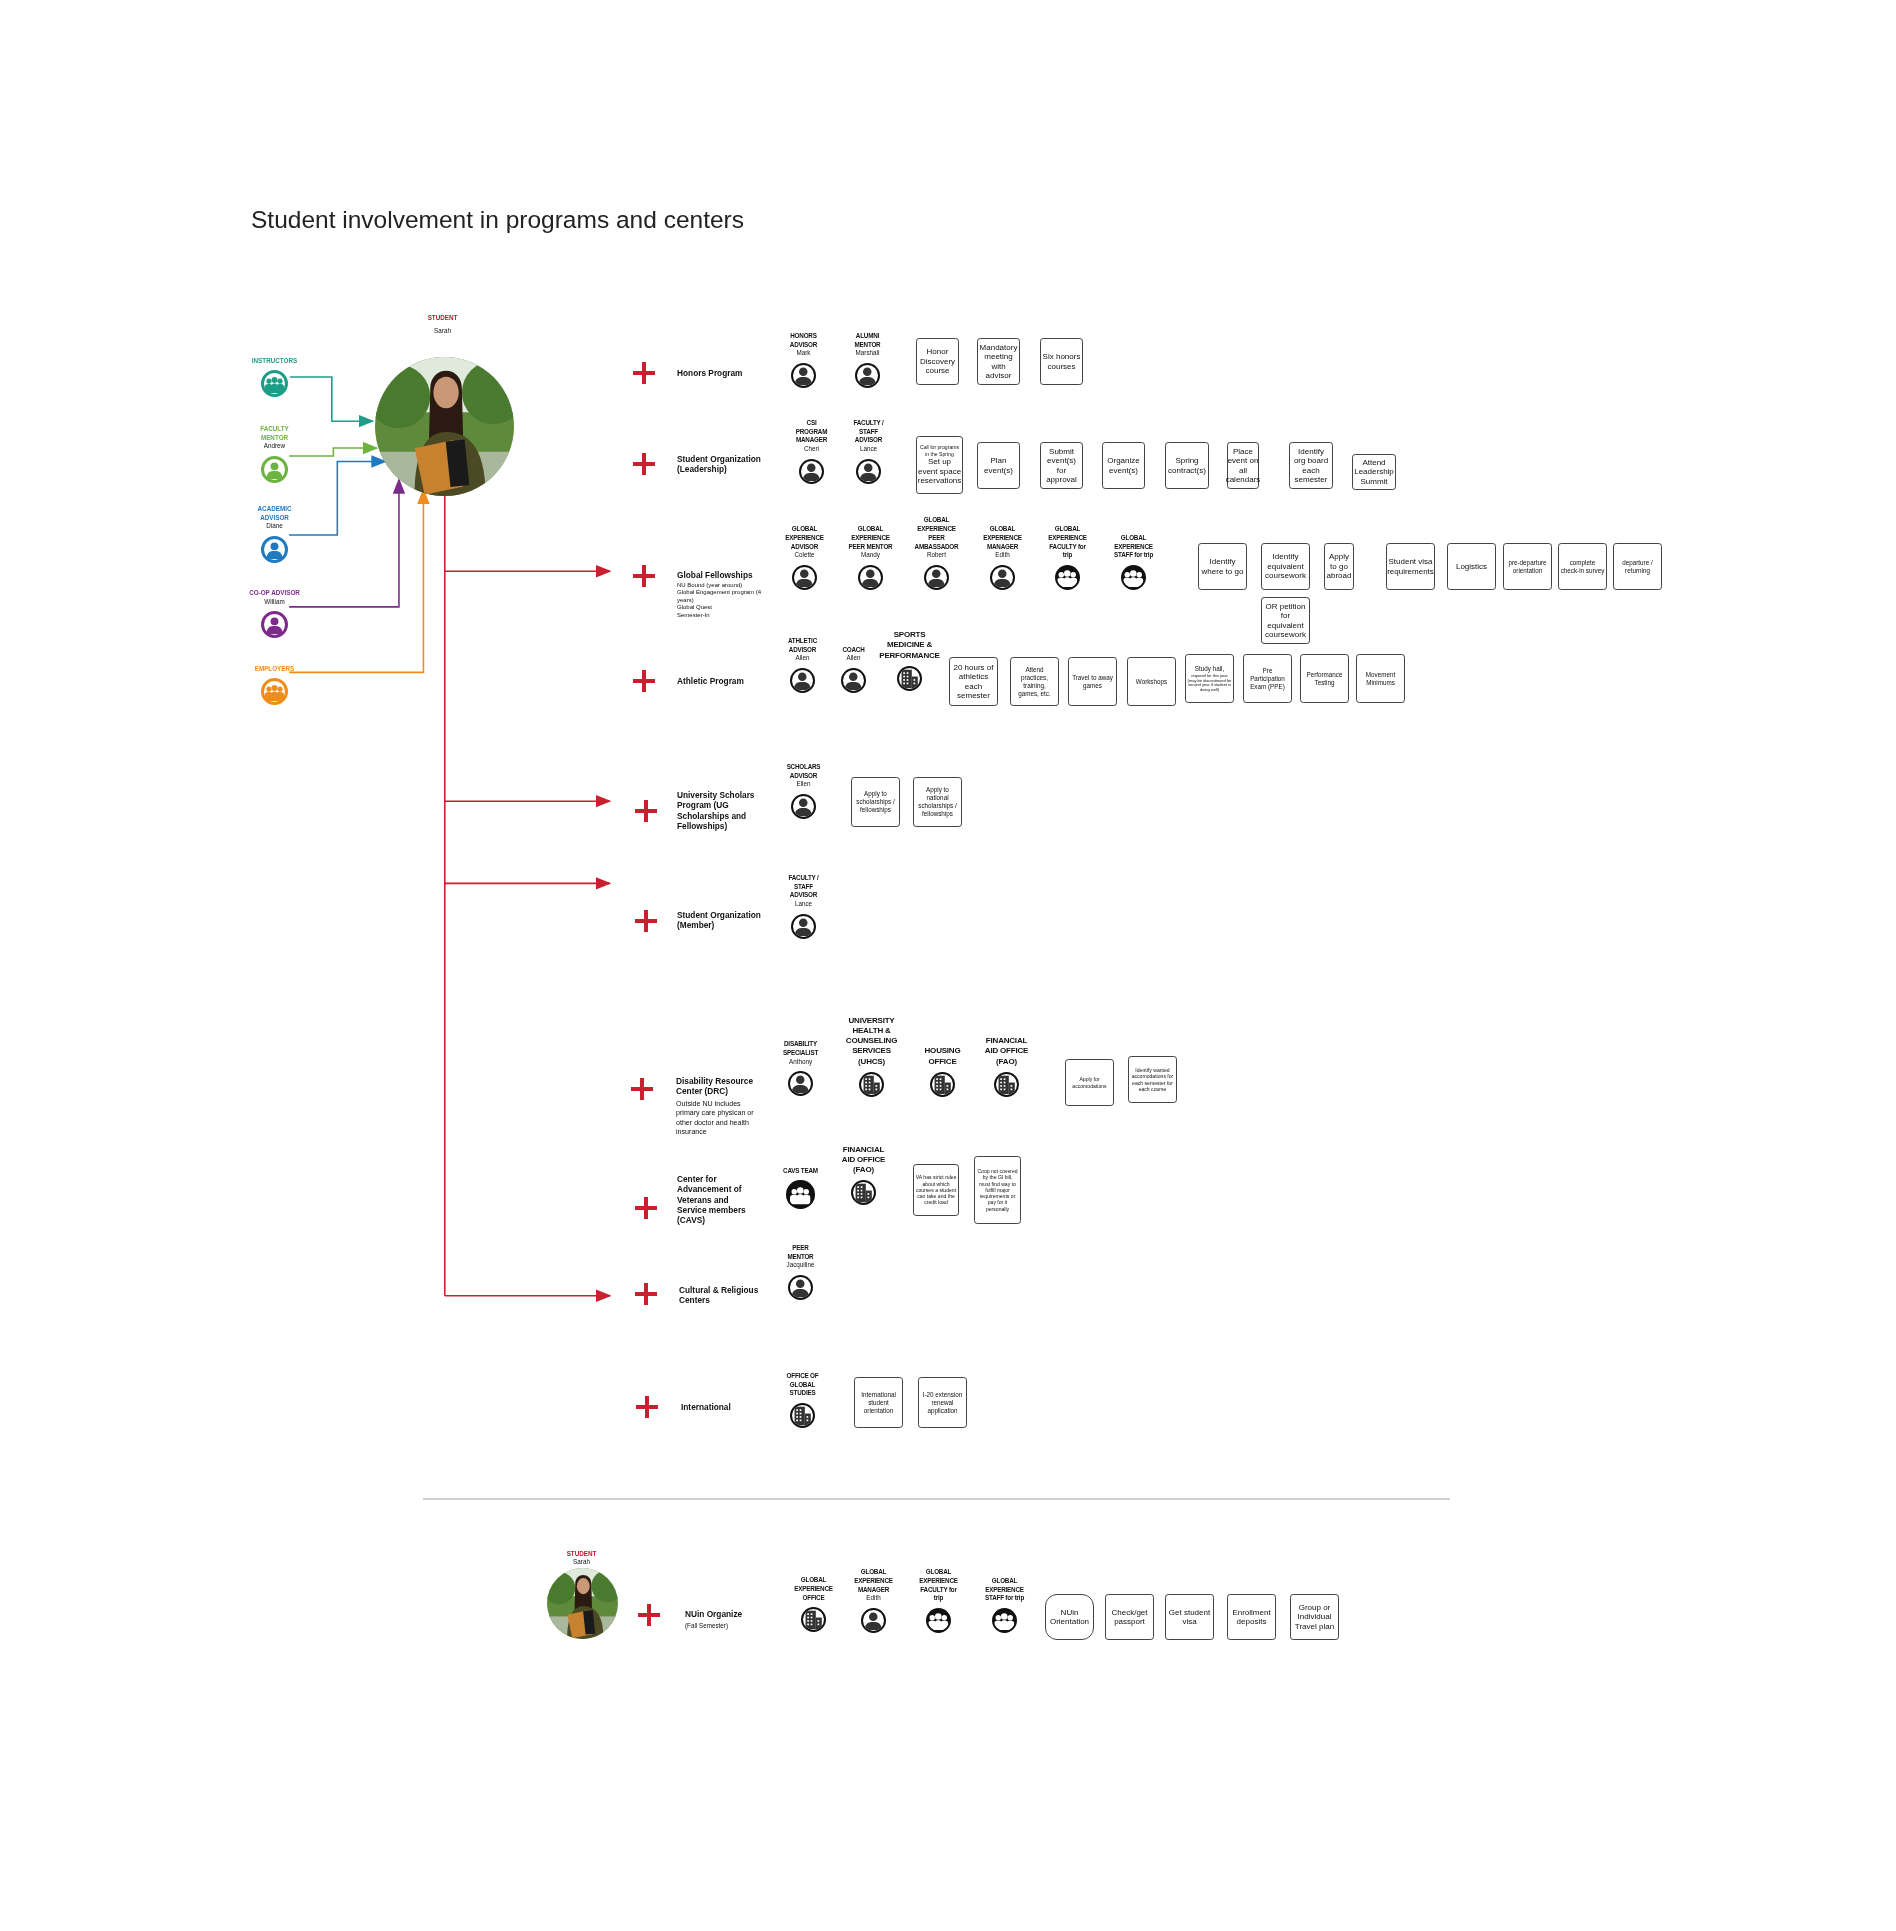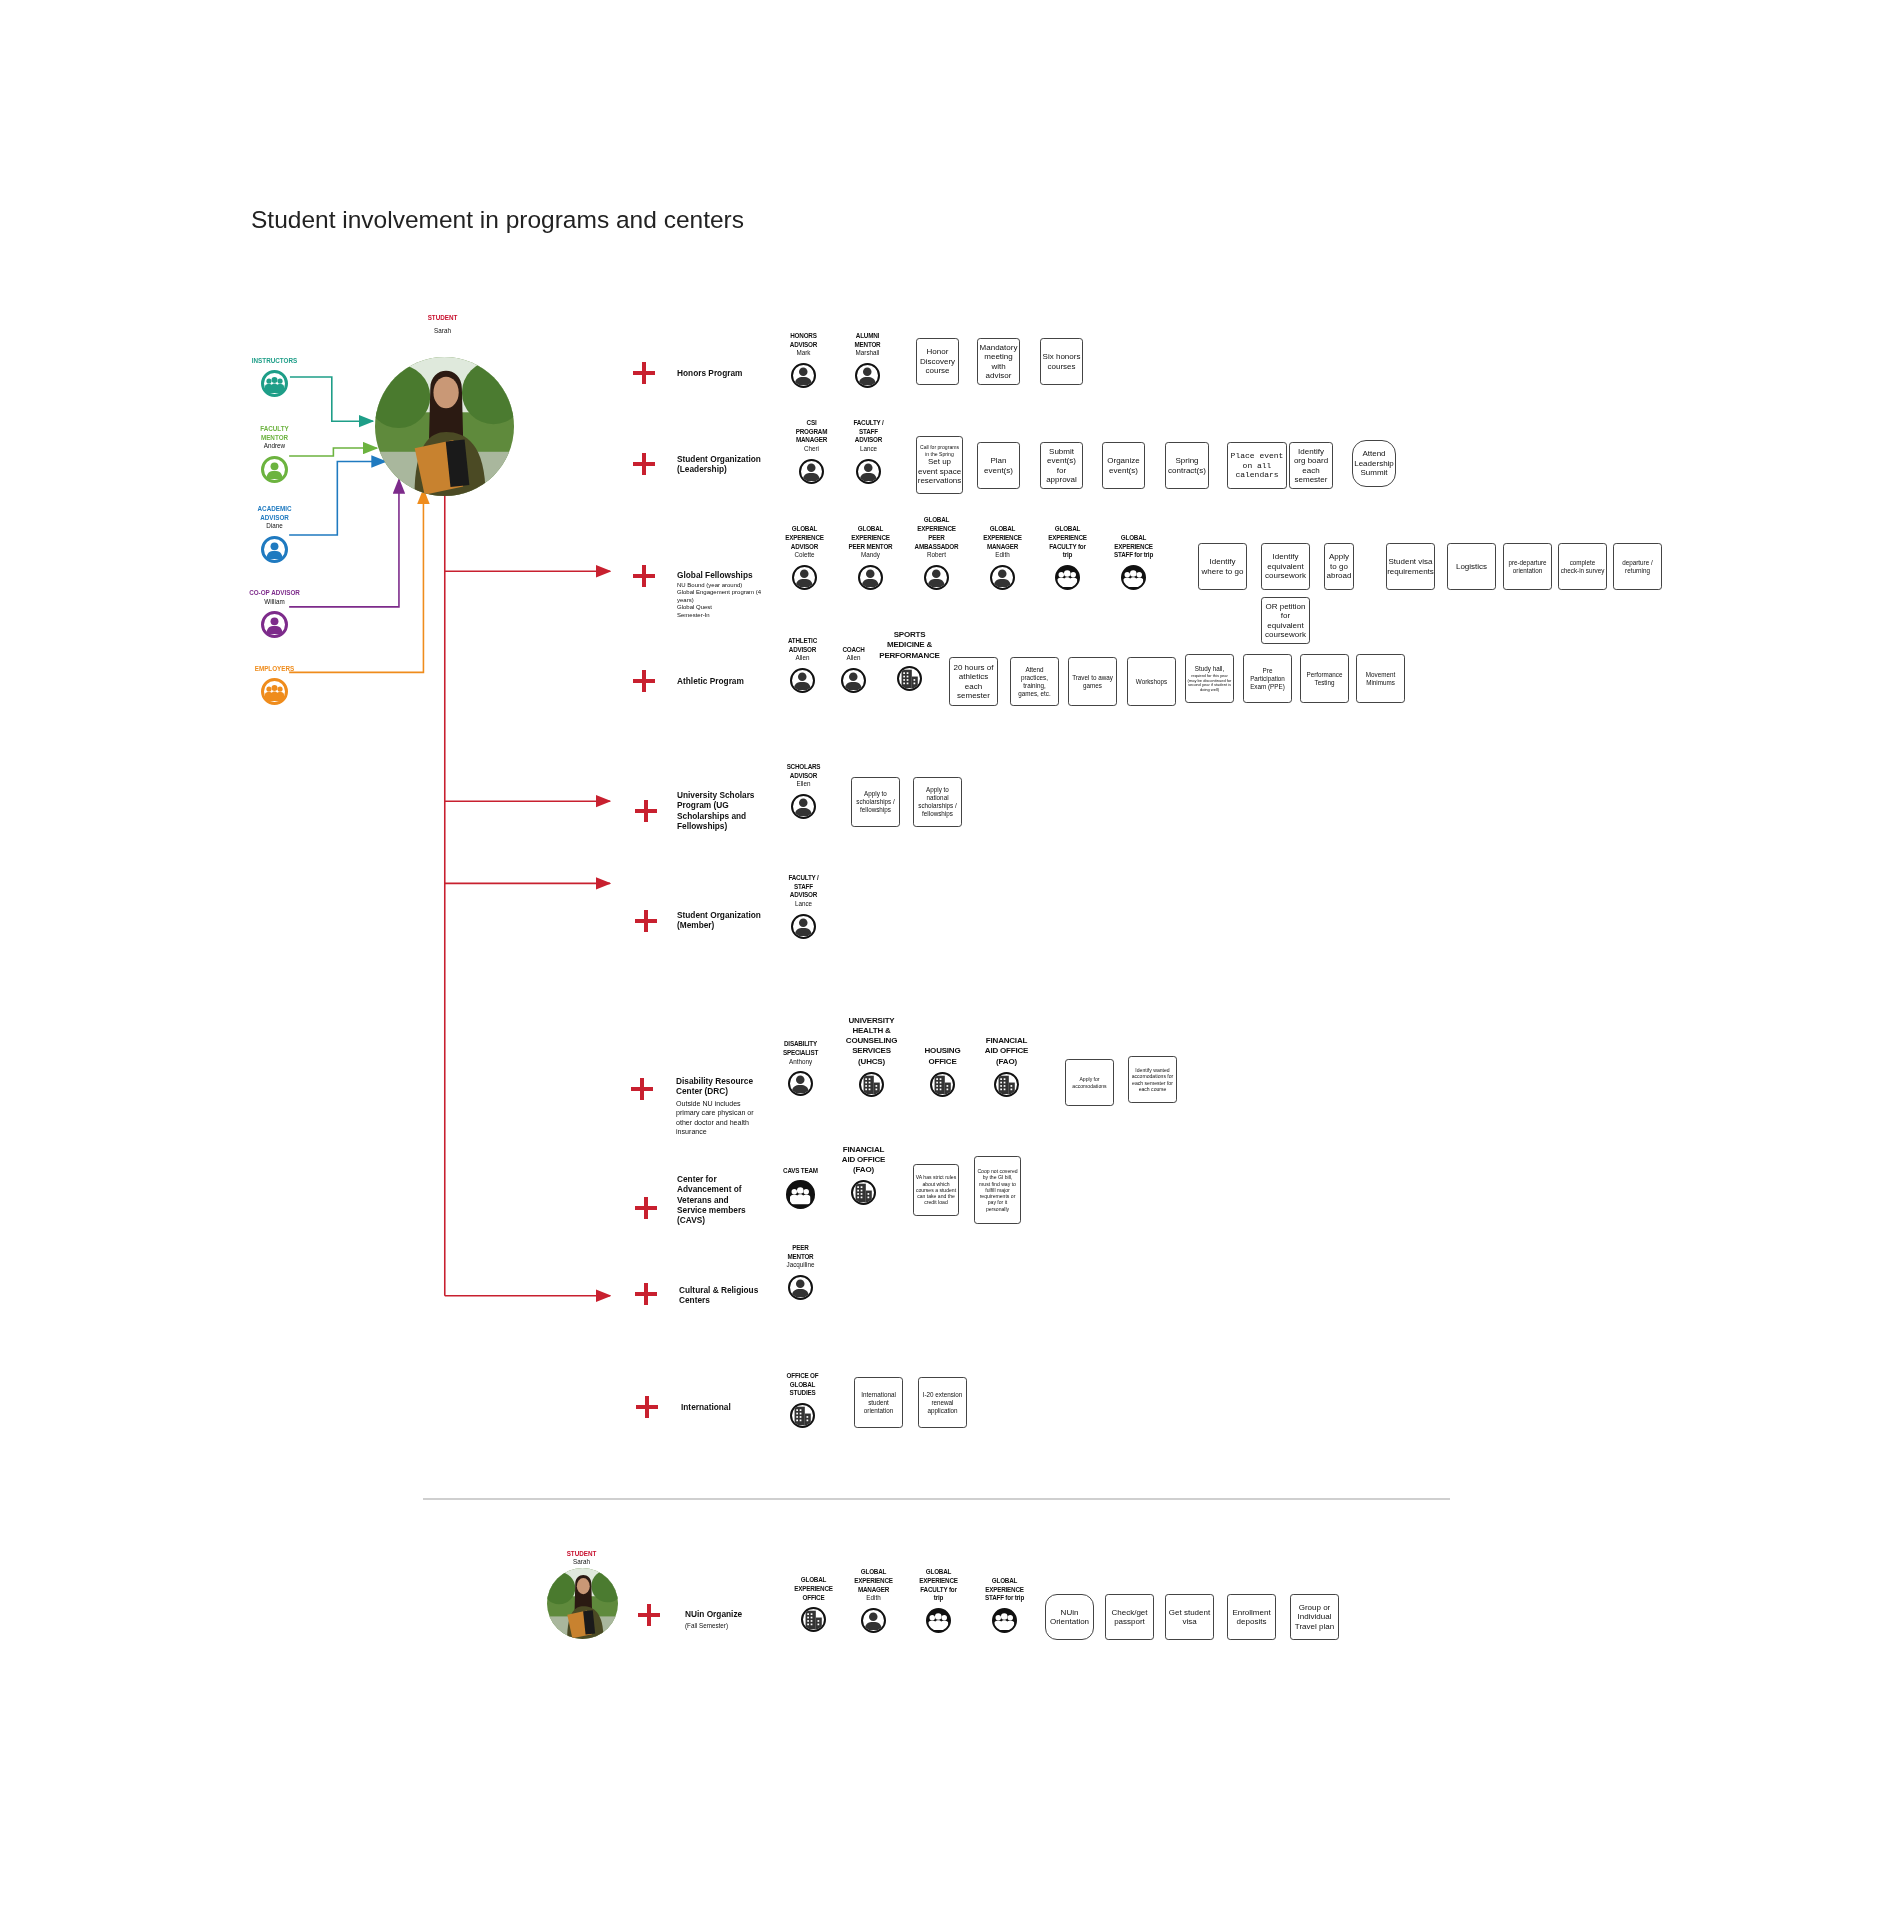--- a/index.html
+++ b/index.html
@@ -211,23 +211,23 @@
     </div>
 </div>
 <div class="task" style="left:916px;top:436px;width:47px;height:58px;flex-direction:column;">
   <div style="font-size:5.1px;line-height:6.3px;">Call for programs in the Spring</div>
   <div>Set up event space reservations</div>
 </div>
 <div class="task" style="left:977px;top:442px;width:43px;height:47px;">Plan event(s)</div>
 <div class="task" style="left:1040px;top:442px;width:43px;height:47px;">Submit event(s) for approval</div>
 <div class="task" style="left:1102px;top:442px;width:43px;height:47px;">Organize event(s)</div>
 <div class="task" style="left:1165px;top:442px;width:44px;height:47px;">Spring contract(s)</div>
-<div class="task" style="left:1227px;top:442px;width:60px;height:47px;font-family:Liberation Mono, monospace;">Place event on all calendars</div>
+<div class="task" style="left:1227px;top:442px;width:32px;height:47px;">Place event on all calendars</div>
 <div class="task" style="left:1289px;top:442px;width:44px;height:47px;">Identify org board each semester</div>
-<div class="task" style="left:1352px;top:440px;width:44px;height:47px;border-radius:14px;">Attend Leadership Summit</div>
+<div class="task" style="left:1352px;top:454px;width:44px;height:36px;">Attend Leadership Summit</div>
 
 <div class="plus" style="left:644px;top:576px;"></div>
 <div class="prog" style="left:677px;top:570px;width:95px;">
   <div>Global Fellowships</div>
   <div class="sub" style="margin-top:1.6px;font-size:6px;line-height:7.5px;">
     <div>NU Bound (year around)</div>
       <div>Global Engagement program (4 years)</div>
       <div>Global Quest</div>
       <div>Semester-In</div>
   </div>

